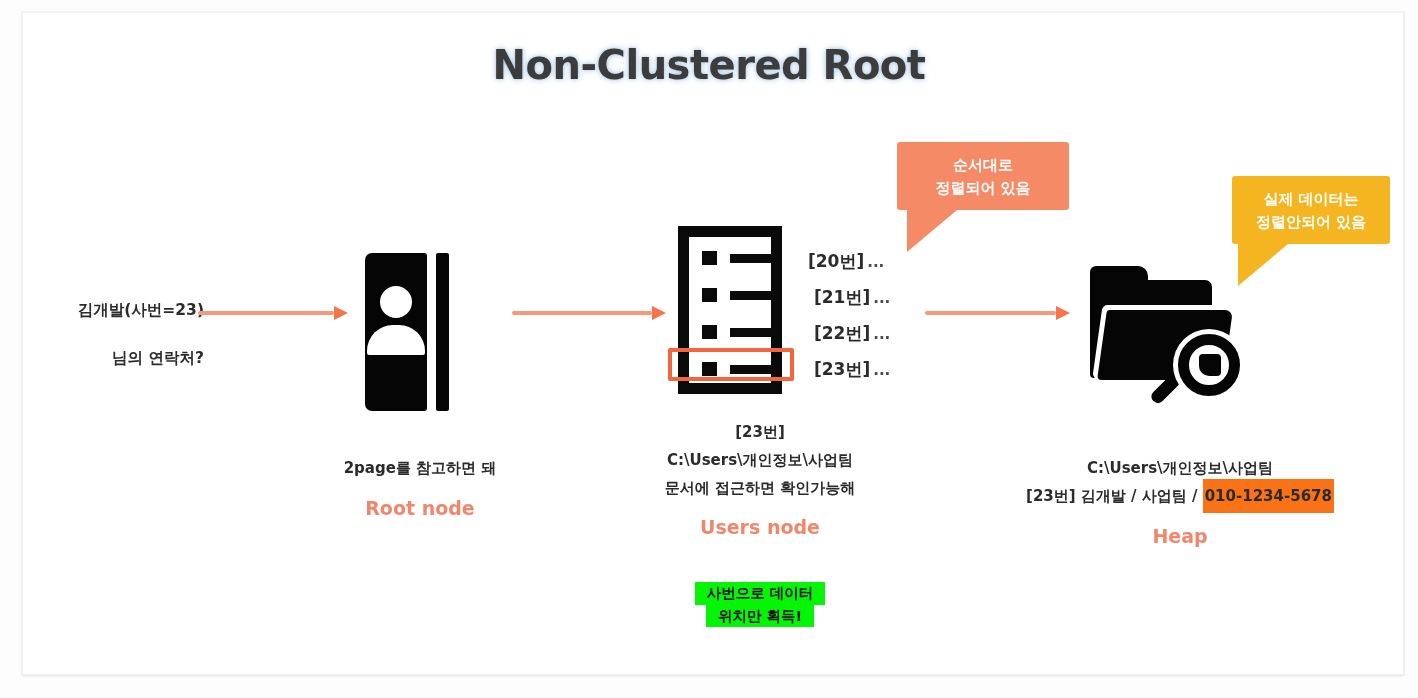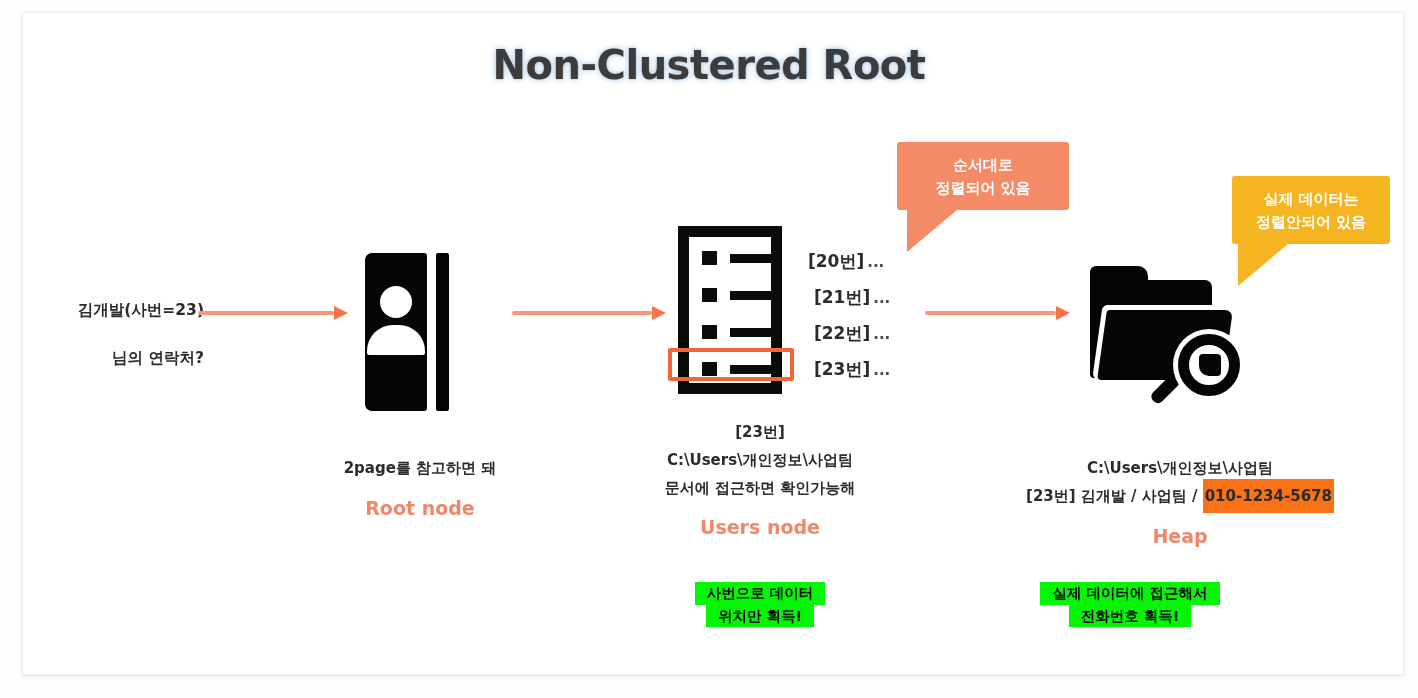--- a/index.html
+++ b/index.html
@@ -413,17 +413,13 @@
   </div>
 
   <div class="caption-block" style="left:980px; top:455px; width:400px;">
     <div class="caption-line">C:\Users\개인정보\사업팀</div>
     <div class="caption-line">
       <span>[23번] 김개발 / 사업팀 / </span><span class="hl-yellow">010-1234-5678</span>
     </div>
     <div class="node-label">Heap</div>
   </div>
 
-  <div class="green-block" style="left:985px; top:582px; width:290px;">
-    <div><span class="green-line">실제 데이터에 접근해서</span></div>
-    <div><span class="green-line">전화번호 획득!</span></div>
-  </div>
 </div>
 
 </body></html>

